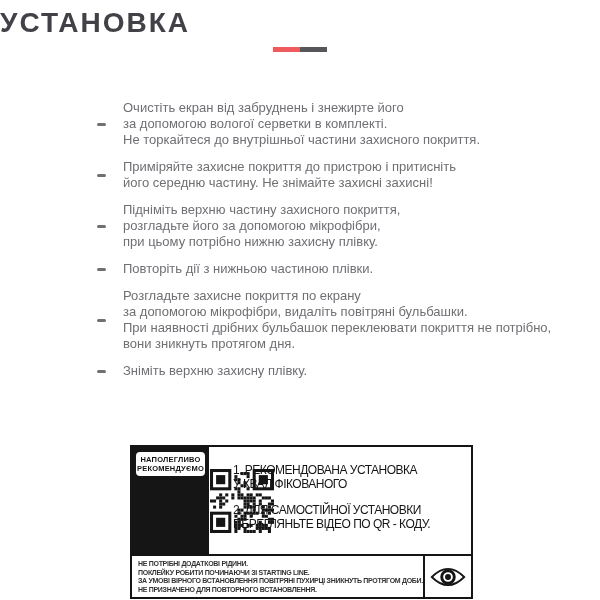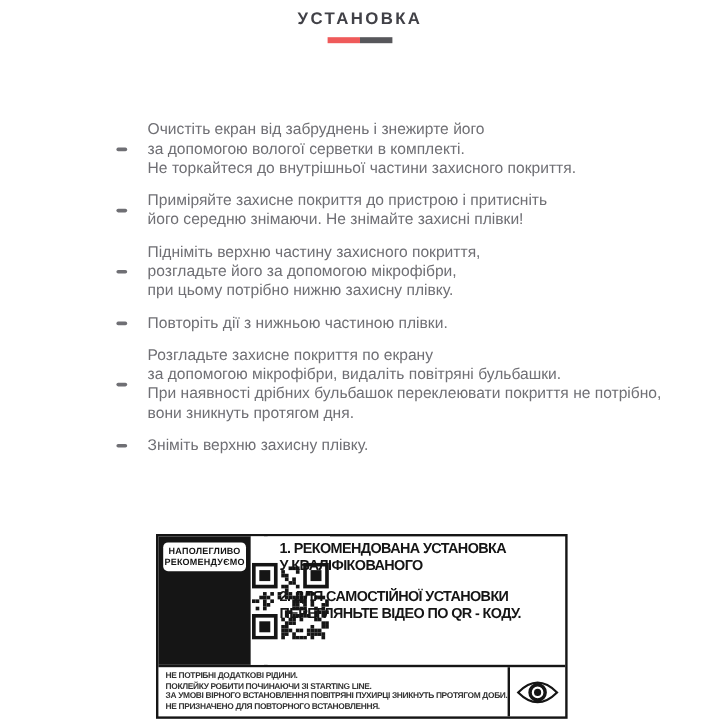--- a/index.html
+++ b/index.html
@@ -1,22 +1,22 @@
 <!DOCTYPE html>
 <html><head>
 <meta charset="utf-8">
 <style>
   html,body { margin:0; padding:0; }
   .page {
     position:relative; width:600px; height:600px; background:#ffffff;
     font-family:"Liberation Sans", sans-serif; overflow:hidden;
   }
   .title {
-    margin:0; padding-top:7px; text-align:center;
-    font-size:14px; font-weight:bold; letter-spacing:2px; color:#414147;
+    margin:0; padding-top:7px; 
+    font-size:28px; font-weight:bold; letter-spacing:2px; color:#414147;
   }
   .divider { width:54px; height:5px; margin:8px auto 0; display:flex; }
   .divider .seg { flex:1; }
 
   .instructions {
     position:absolute; left:97px; top:100px; width:475px;
     color:#6f6f74; font-size:13px; line-height:16px;
   }
   .item { display:flex; align-items:center; margin-bottom:11px; }
   .dash { flex:0 0 9px; height:3px; margin-right:17px; background:#6f6f74; border-radius:2px; }
@@ -30,22 +30,22 @@
   .box-left { width:88px; border-right:3px solid #151515; display:flex; flex-direction:row; }
   .badge-band { background:#151515; padding:5px 4px 6px; }
   .badge {
     background:#fff; border-radius:4px; text-align:center; padding:3px 1px;
     font-size:7.5px; font-weight:bold; line-height:9px; color:#151515; letter-spacing:0.2px;
   }
   .qr-wrap { flex:1; display:flex; align-items:center; justify-content:center; background:#fff; }
   .qr { width:66px; height:64px; }
 
   .box-right {
-    flex:1; padding:4px 5px 5px 10px; overflow:hidden;
-    font-weight:bold; color:#151515; font-size:12px; line-height:13.5px; letter-spacing:-0.5px;
+    flex:1; padding:17px 5px 5px 10px; overflow:hidden;
+    font-weight:normal; color:#151515; font-size:12px; line-height:13.5px; letter-spacing:-0.5px;
   }
   .point div { white-space:nowrap; }
   .point + .point { margin-top:13px; }
 
   .box-footer { display:flex; border-top:2px solid #151515; height:41px; }
   .notes {
     flex:1; padding:4px 2px 0 6px; overflow:hidden;
     font-size:7px; font-weight:bold; line-height:8.7px; color:#333; letter-spacing:-0.3px;
   }
   .notes div { white-space:nowrap; }
@@ -71,21 +71,21 @@
         <div>Очистіть екран від забруднень і знежирте його</div>
         <div>за допомогою вологої серветки в комплекті.</div>
         <div>Не торкайтеся до внутрішньої частини захисного покриття.</div>
       </div>
     </div>
 
     <div class="item">
       <span class="dash"></span>
       <div class="lines">
         <div>Приміряйте захисне покриття до пристрою і притисніть</div>
-        <div>його середню знімаючи. Не знімайте захисні плівки!</div>
+        <div>його середню частину. Не знімайте захисні захисні!</div>
       </div>
     </div>
 
     <div class="item">
       <span class="dash"></span>
       <div class="lines">
         <div>Підніміть верхню частину захисного покриття,</div>
         <div>розгладьте його за допомогою мікрофібри,</div>
         <div>при цьому потрібно нижню захисну плівку.</div>
       </div>

